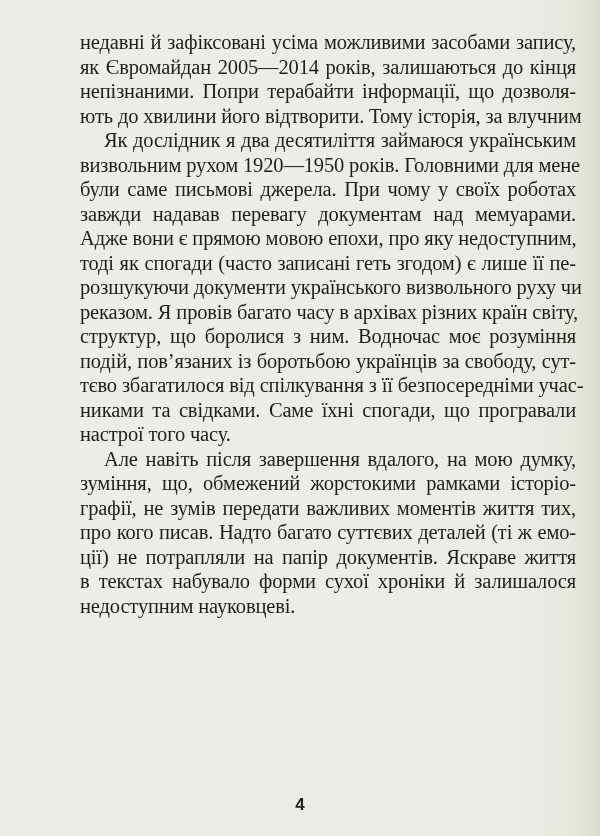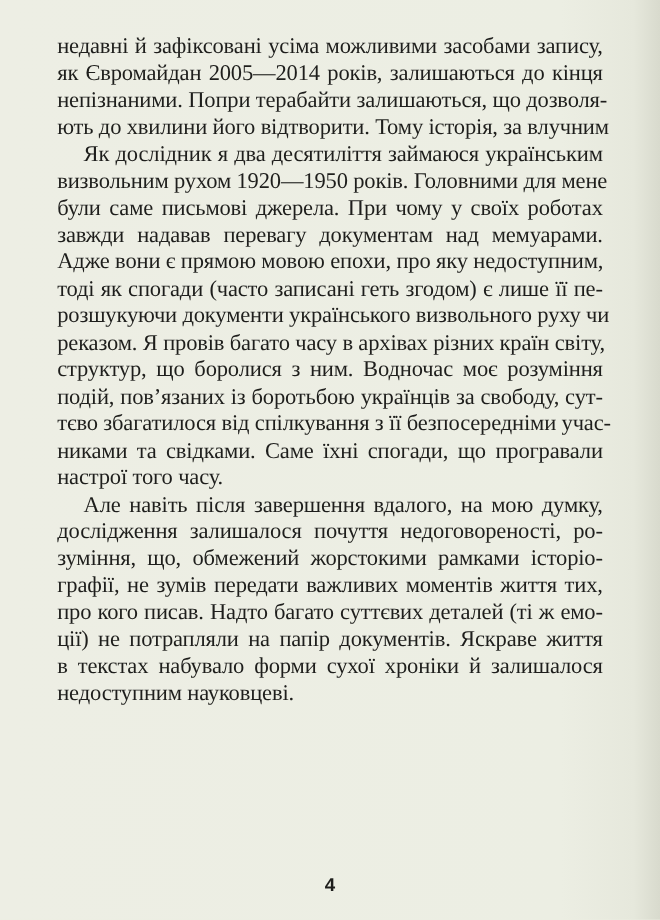--- a/index.html
+++ b/index.html
@@ -16,21 +16,21 @@
     .page {
       position: absolute;
       left: 0;
       top: 0;
       width: 600px;
       height: 836px;
       background: linear-gradient(to right, #edeee4 0%, #eceee3 85%, #e6e8dc 96%, #d8dacd 100%);
     }
     .text-block {
       position: absolute;
-      left: 52px;
+      left: 80px;
       top: 30px;
       width: 496px;
       font-family: "Liberation Serif", "DejaVu Serif", serif;
       font-size: 20.5px;
       line-height: 24.5px;
       color: #1e1e1c;
       letter-spacing: -0.15px;
     }
     .line {
       display: block;
@@ -63,21 +63,21 @@
   </style>
 </head>
 <body>
 
 <div class="page">
   <div class="text-block">
 
     <p class="para">
       <span class="line">недавні й зафіксовані усіма можливими засобами запису,</span>
       <span class="line">як Євромайдан 2005—2014 років, залишаються до кінця</span>
-      <span class="line">непізнаними. Попри терабайти залишаються, що дозволя-</span>
+      <span class="line">непізнаними. Попри терабайти інформації, що дозволя-</span>
       <span class="line">ють до хвилини його відтворити. Тому історія, за влучним</span>
     </p>
 
     <p class="para">
       <span class="line indent">Як дослідник я два десятиліття займаюся українським</span>
       <span class="line">визвольним рухом 1920—1950 років. Головними для мене</span>
       <span class="line">були саме письмові джерела. При чому у своїх роботах</span>
       <span class="line">завжди надавав перевагу документам над мемуарами.</span>
       <span class="line">Адже вони є прямою мовою епохи, про яку недоступним,</span>
       <span class="line">тоді як спогади (часто записані геть згодом) є лише її пе-</span>
@@ -85,21 +85,20 @@
       <span class="line">реказом. Я провів багато часу в архівах різних країн світу,</span>
       <span class="line">структур, що боролися з ним. Водночас моє розуміння</span>
       <span class="line">подій, пов’язаних із боротьбою українців за свободу, сут-</span>
       <span class="line">тєво збагатилося від спілкування з її безпосередніми учас-</span>
       <span class="line">никами та свідками. Саме їхні спогади, що програвали</span>
       <span class="line last">настрої того часу.</span>
     </p>
 
     <p class="para">
       <span class="line indent">Але навіть після завершення вдалого, на мою думку,</span>
-      <span class="line">дослідження залишалося почуття недоговореності, ро-</span>
       <span class="line">зуміння, що, обмежений жорстокими рамками історіо-</span>
       <span class="line">графії, не зумів передати важливих моментів життя тих,</span>
       <span class="line">про кого писав. Надто багато суттєвих деталей (ті ж емо-</span>
       <span class="line">ції) не потрапляли на папір документів. Яскраве життя</span>
       <span class="line">в текстах набувало форми сухої хроніки й залишалося</span>
       <span class="line last">недоступним науковцеві.</span>
     </p>
 
   </div>
 

